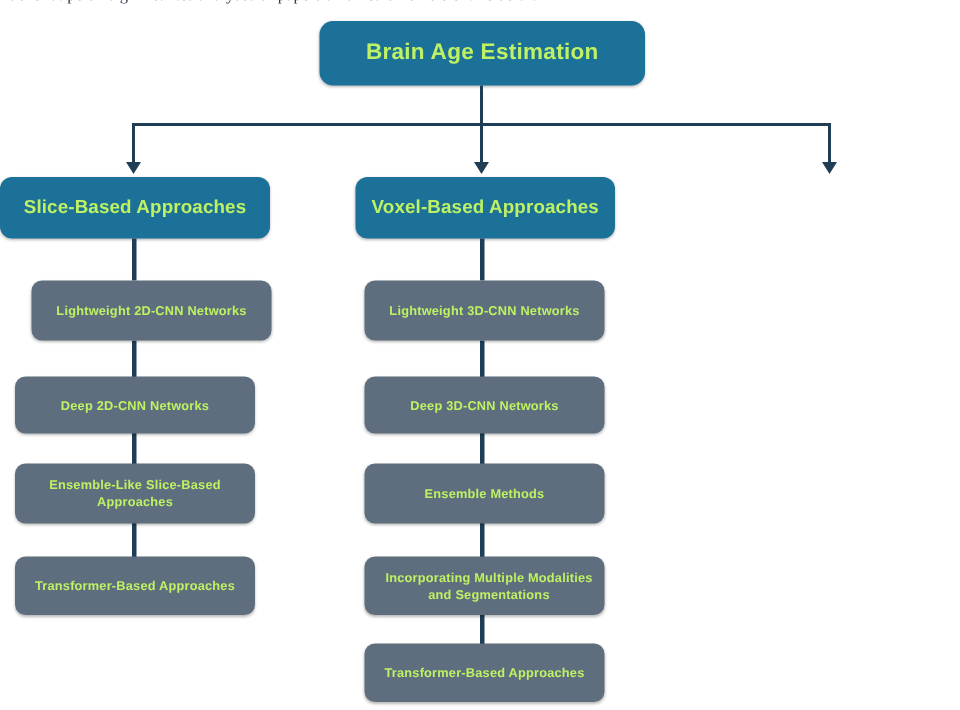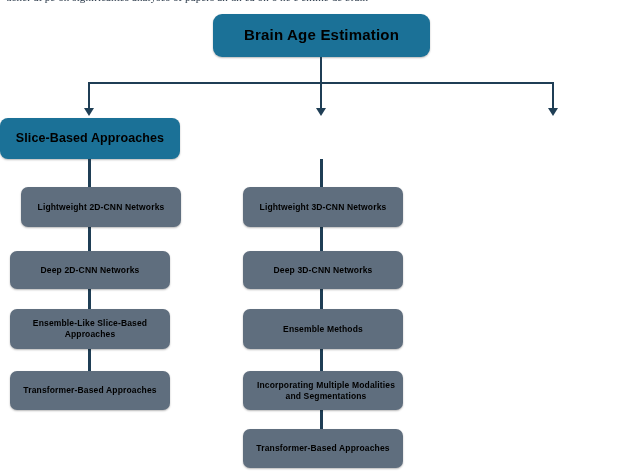--- a/index.html
+++ b/index.html
@@ -35,21 +35,21 @@
     box-sizing: border-box;
   }
 
   .node {
     position: absolute;
     box-sizing: border-box;
     display: flex;
     align-items: center;
     justify-content: center;
     text-align: center;
-    color: #000000;
+    color: #bef264;
     font-weight: bold;
     border-radius: 8px;
     line-height: 1.25;
     padding: 2px 6px;
     box-shadow: 0 1px 2px rgba(0,0,0,0.28);
   }
   .node.root {
     background: #1b7197;
     font-size: 15px;
     letter-spacing: .2px;
@@ -104,20 +104,23 @@
   <div class="conn vline" style="left:320px; top:82px; width:2px; height:28px;"></div>
   <div class="arrow" style="left:316px; top:108px;"></div>
 
   <div class="conn vline" style="left:552px; top:82px; width:2px; height:28px;"></div>
   <div class="arrow" style="left:548px; top:108px;"></div>
 
   <div class="node branch" style="left:0px; top:118px; width:180px; height:41px;">
     <span>Slice-Based Approaches</span>
   </div>
 
+  <div class="node branch" style="left:237px; top:118px; width:173px; height:41px;">
+    <span>Voxel-Based Approaches</span>
+  </div>
 
 
   <div class="conn vline" style="left:88px; top:159px; width:3px; height:28px;"></div>
   <div class="conn vline" style="left:88px; top:227px; width:3px; height:28px;"></div>
   <div class="conn vline" style="left:88px; top:287px; width:3px; height:28px;"></div>
   <div class="conn vline" style="left:88px; top:347px; width:3px; height:25px;"></div>
 
   <div class="node leaf" style="left:10px; top:187px; width:160px; height:40px;margin-left:11px;">
     <span>Lightweight 2D-CNN Networks</span>
   </div>

